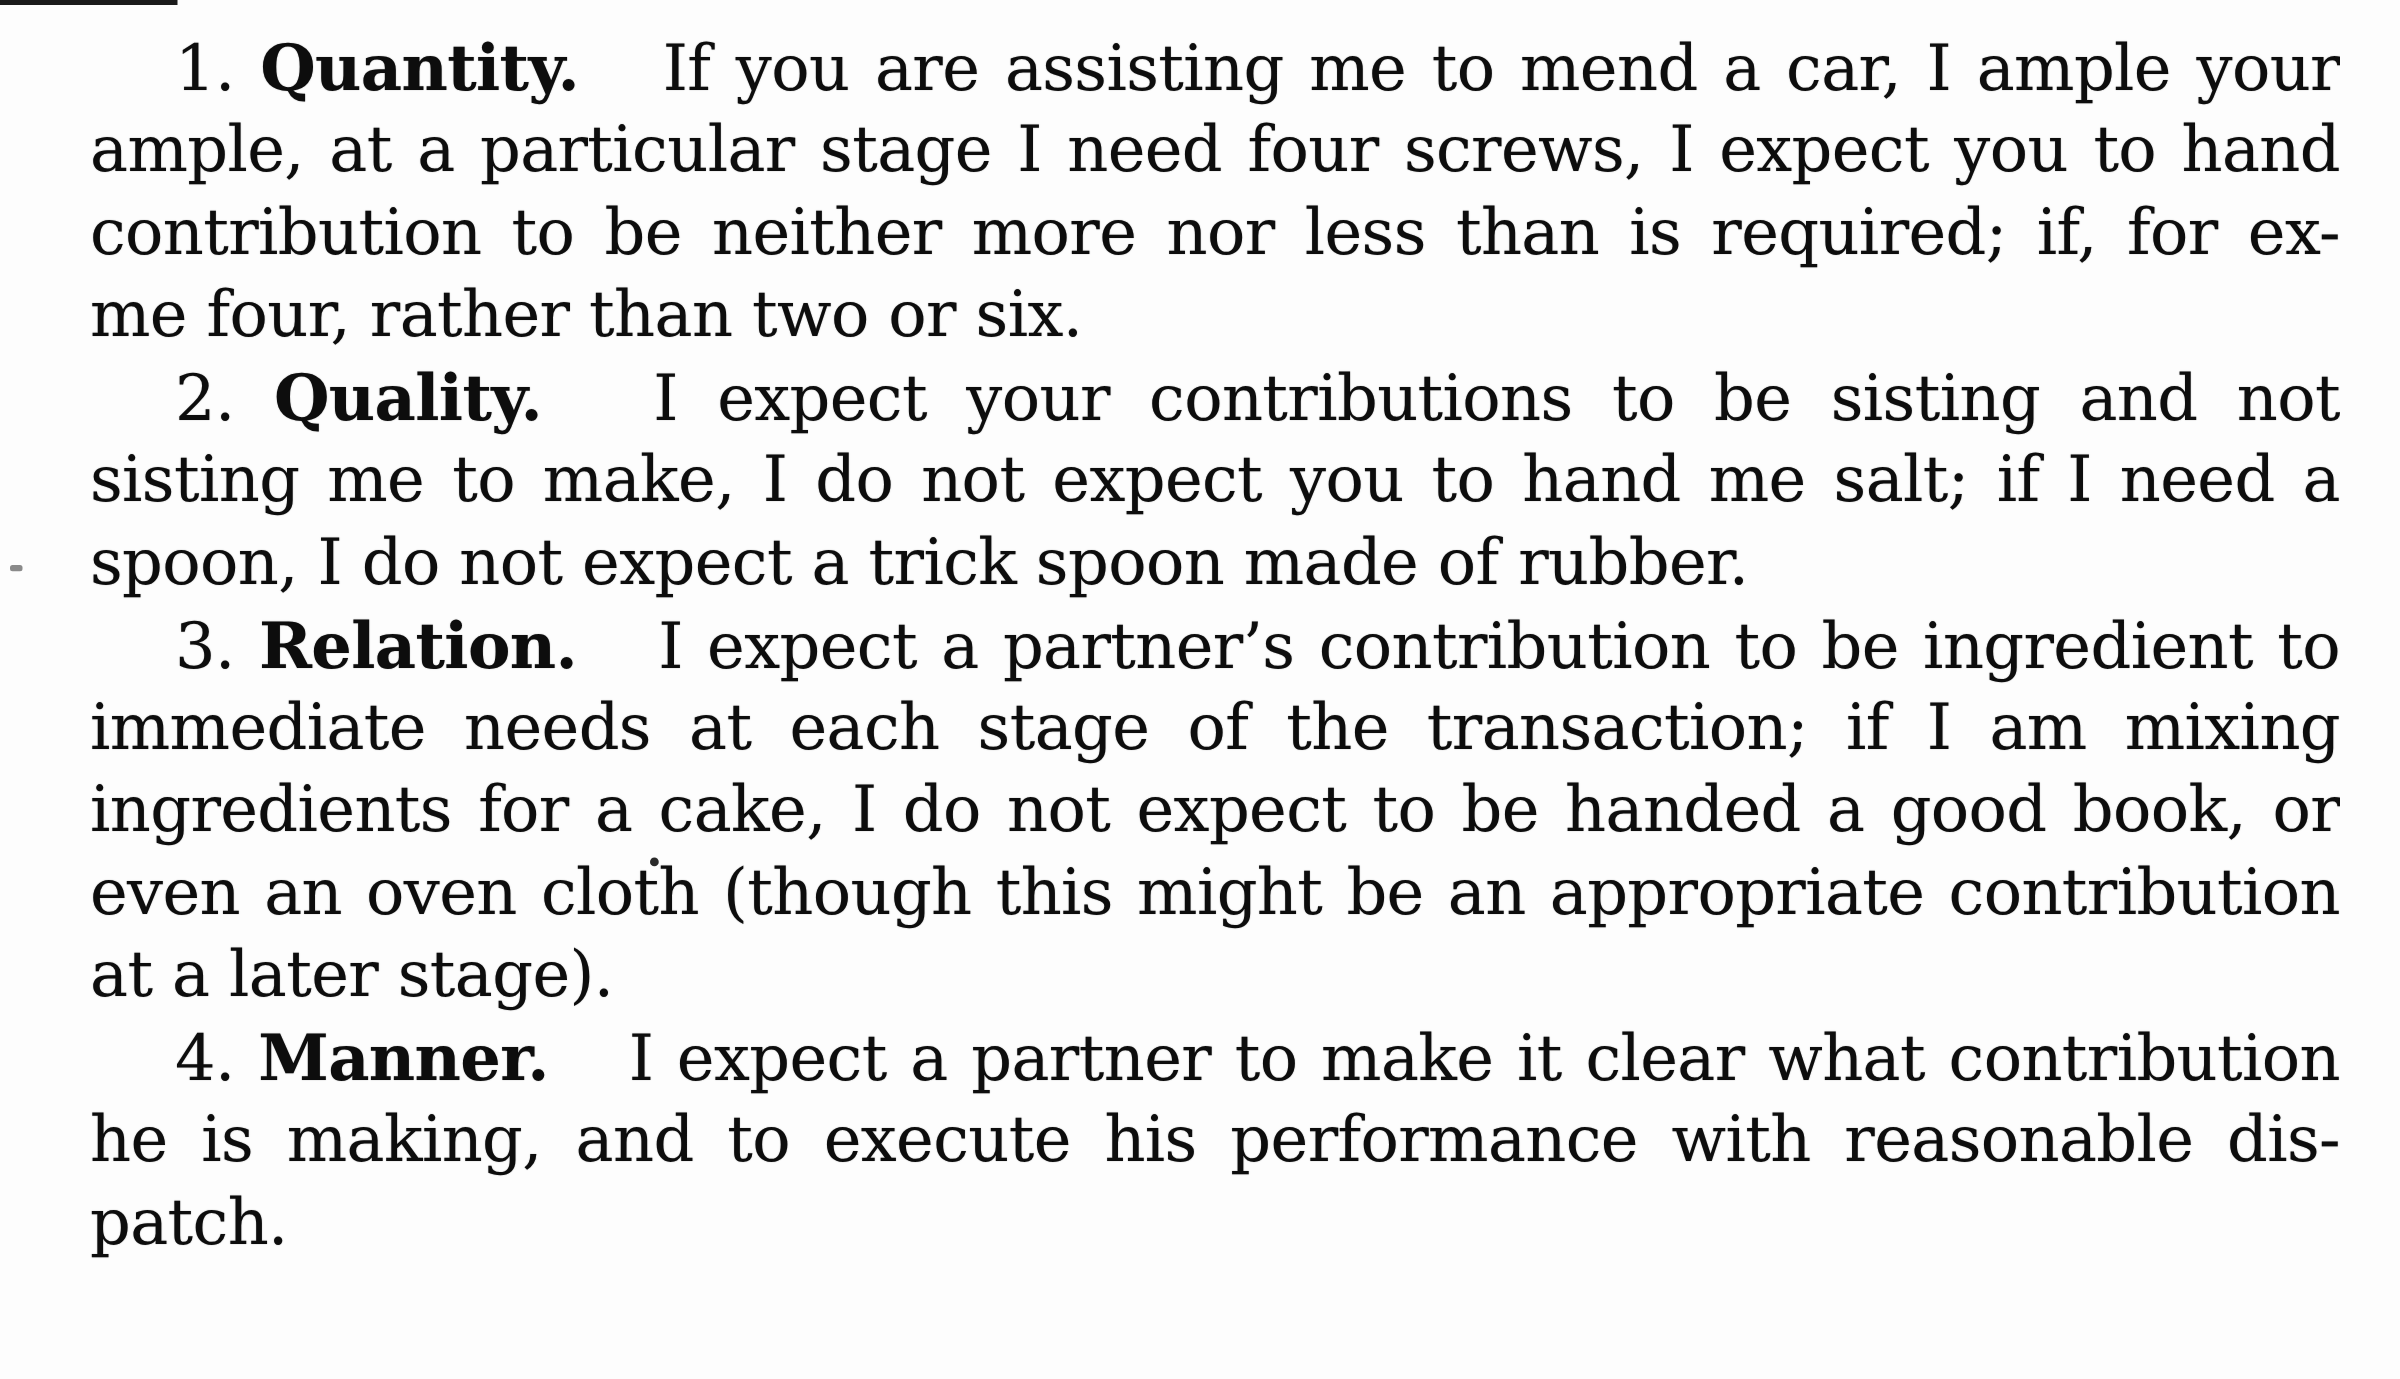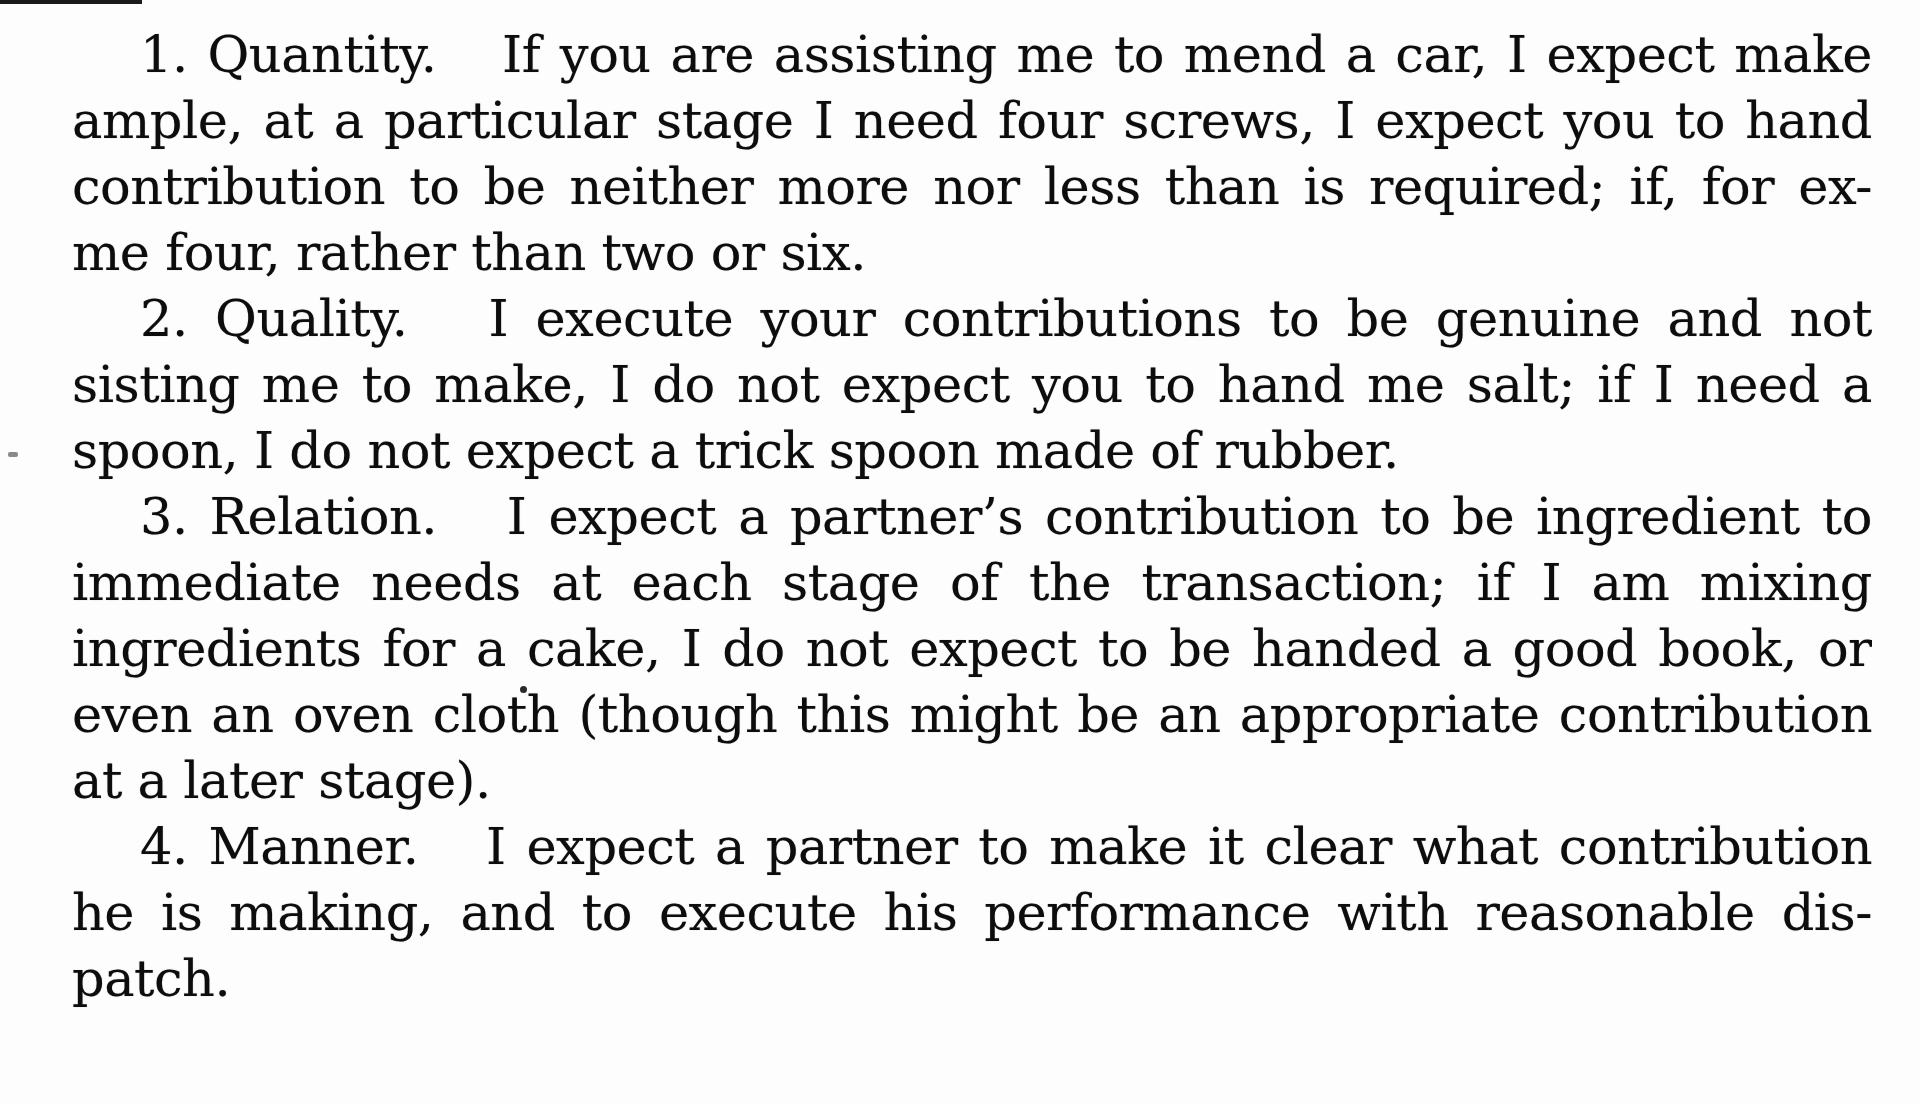--- a/index.html
+++ b/index.html
@@ -36,21 +36,21 @@
     text-align-last: justify;
   }
   .lastline {
     text-align: left;
     text-align-last: left;
   }
   .indent {
     padding-left: 68px;
   }
   .term {
-    font-weight: normal;
+    font-weight: bold;
   }
   .gap {
     display: inline-block;
     width: 26px;
     height: 1px;
   }
   
   .artifact-bar {
     position: absolute;
     left: 0;
@@ -87,33 +87,33 @@
   <div class="speck-1"></div>
   <div class="speck-2"></div>
 
   <div class="text-block">
 
     <section class="para">
       <div class="line jline indent">
         <span class="num">1.</span>
         <span class="term">Quantity.</span>
         <span class="gap"></span>
-        <span>If you are assisting me to mend a car, I expect make</span>
+        <span>If you are assisting me to mend a car, I ample your</span>
       </div>
       <div class="line jline">ample, at a particular stage I need four screws, I expect you to hand</div>
       <div class="line jline">contribution to be neither more nor less than is required; if, for ex-</div>
       <div class="line lastline">me four, rather than two or six.</div>
     </section>
 
     <section class="para">
       <div class="line jline indent">
         <span class="num">2.</span>
         <span class="term">Quality.</span>
         <span class="gap"></span>
-        <span>I execute your contributions to be genuine and not</span>
+        <span>I expect your contributions to be sisting and not</span>
       </div>
       <div class="line jline">sisting me to make, I do not expect you to hand me salt; if I need a</div>
       <div class="line lastline">spoon, I do not expect a trick spoon made of rubber.</div>
     </section>
 
     <section class="para">
       <div class="line jline indent">
         <span class="num">3.</span>
         <span class="term">Relation.</span>
         <span class="gap"></span>

